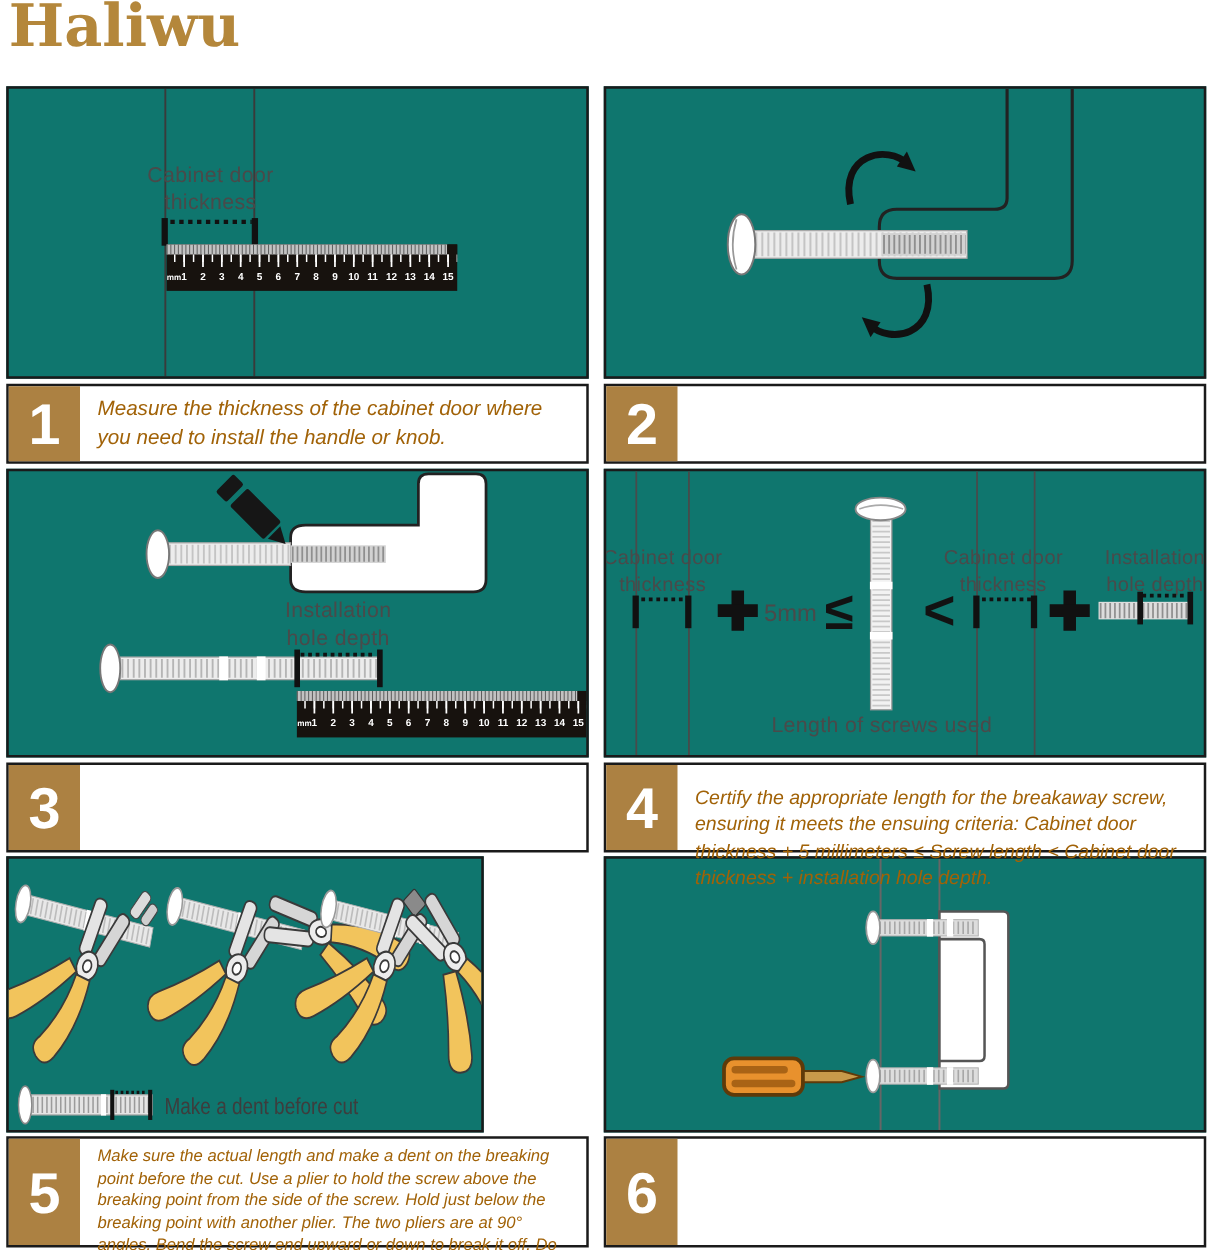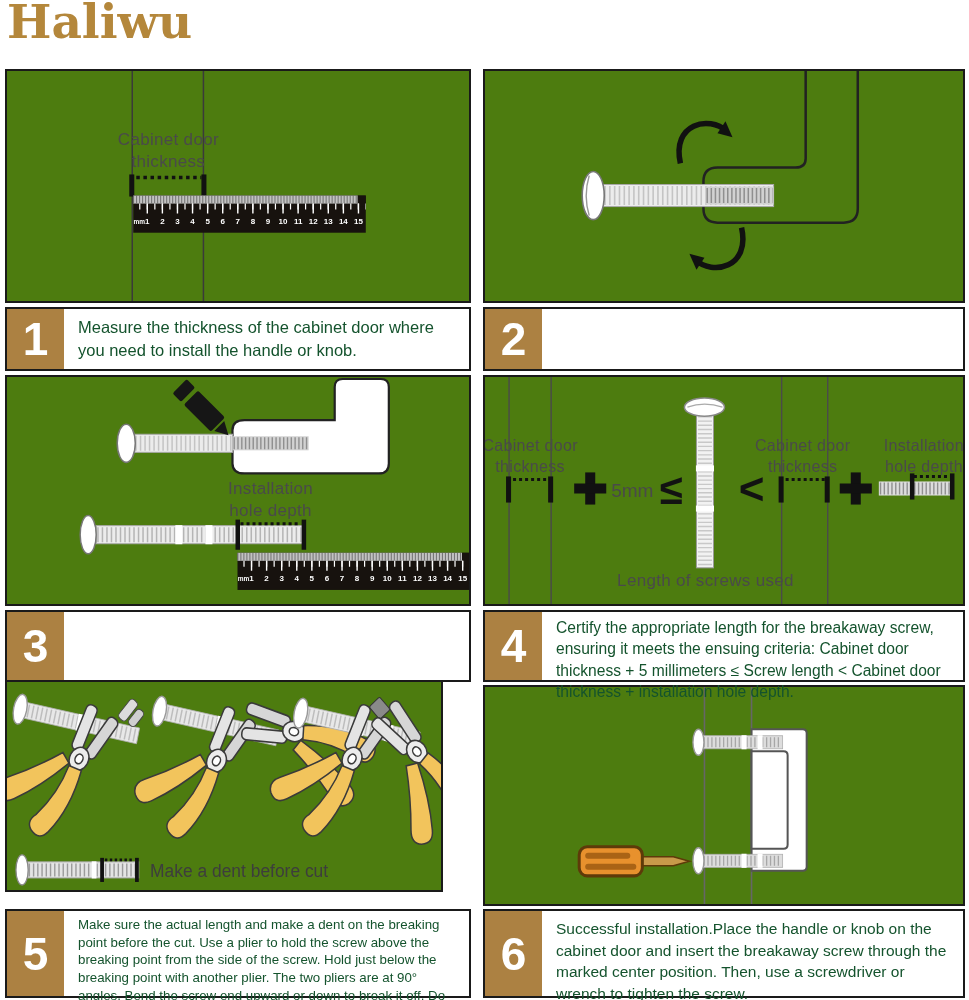--- a/index.html
+++ b/index.html
@@ -1,24 +1,24 @@
 <!DOCTYPE html>
 <html><head>
 <meta charset="utf-8">
 <style>
   * { margin:0; padding:0; box-sizing:border-box; }
   html,body { background:#ffffff; }
   body { width:969px; height:1000px; position:relative; font-family:"Liberation Sans",sans-serif; overflow:hidden; }
   .logo { position:absolute; left:7px; top:-6px; font-family:"DejaVu Serif",serif; font-weight:bold; font-size:47px; color:#B4873B; letter-spacing:0px; }
-  .panel { position:absolute; border:2.5px solid #1a1a1a; background:#4d7c0f; }
+  .panel { position:absolute; border:2.5px solid #1a1a1a; background:#0f766e; }
   .panel svg { display:block; width:100%; height:100%; }
   .stepbox { position:absolute; border:2.5px solid #1a1a1a; background:#fff; display:flex; align-items:stretch; }
   .badge { flex:none; width:57px; background:#AC8142; color:#fff; display:flex; align-items:center; justify-content:center; font-weight:bold; font-size:46px; line-height:1; }
-  .stext { flex:1; color:#14532d; padding:7px 10px 5px 14px; font-size:16.5px; line-height:1.4; }
-  .stext.s4 { font-size:15.6px; line-height:1.37; padding-top:5px; }
+  .stext { flex:1; color:#a16207; padding:7px 10px 5px 14px; font-size:16.5px; line-height:1.4;font-style:italic; }
+  .stext.s4 { font-size:15.6px; line-height:1.37; padding-top:16px; }
   .stext.s5 { font-size:13.3px; line-height:1.33; padding-top:5px; }
   .stext.s6 { font-size:15.5px; line-height:1.4; }
   svg text { font-family:"Liberation Sans",sans-serif; }
   .dlabel { font-size:17px; fill:#4a4a4a; text-anchor:middle; letter-spacing:0.3px; }
   .dlabel.small { font-size:16px; }
   .symtxt { font-weight:bold; fill:#121212; text-anchor:middle; }
   .mmtxt { font-size:19px; fill:#4a4a4a; text-anchor:middle; }
 </style>
 </head>
 <body>
@@ -178,21 +178,21 @@
       <rect x="393" y="104" width="75" height="14" fill="#ddd"></rect>
       <line x1="394" y1="111" x2="467" y2="111" stroke="#8f8f8f" stroke-width="12" stroke-dasharray="1.4 2.4"></line>
       <line x1="428" y1="99" x2="464" y2="99" stroke="#111" stroke-width="3" stroke-dasharray="3 3"></line>
       <rect x="424" y="96" width="4.5" height="26" fill="#111"></rect>
         <rect x="464" y="96" width="4.5" height="26" fill="#111"></rect>
     </g>
     <text x="220" y="208" class="dlabel">Length of screws used</text>
   </svg>
 </div>
 
-<div class="panel" style="left:5px; top:671px; width:438px; height:221px;">
+<div class="panel" style="left:5px; top:685px; width:382px; height:221px;">
   <svg viewBox="0 0 461 216" preserveAspectRatio="none">
     <defs>
       <g id="rodx">
         <rect x="6" y="-8" width="122" height="16" fill="#e8e8e8" stroke="#b0b0b0" stroke-width="0.8"></rect>
         <line x1="8" y1="0" x2="126" y2="0" stroke="#bdbdbd" stroke-width="13" stroke-dasharray="1.6 3.2"></line>
         <rect x="62" y="-8.5" width="7" height="17" fill="#fff"></rect>
         <rect x="92" y="-8.5" width="7" height="17" fill="#fff"></rect>
         <ellipse cx="0" cy="0" rx="7" ry="15" fill="#fff" stroke="#999" stroke-width="1.5"></ellipse>
       </g>
       <g id="plier">
@@ -286,14 +286,13 @@
 <div class="stepbox" style="left:483px; top:610px; width:482px; height:72px;">
   <div class="badge">4</div>
   <div class="stext s4">Certify the appropriate length for the breakaway screw, ensuring it meets the ensuing criteria: Cabinet door thickness + 5 millimeters ≤ Screw length &lt; Cabinet door thickness + installation hole depth.</div>
 </div>
 <div class="stepbox" style="left:5px; top:909px; width:466px; height:89px;">
   <div class="badge">5</div>
   <div class="stext s5">Make sure the actual length and make a dent on the breaking point before the cut. Use a plier to hold the screw above the breaking point from the side of the screw. Hold just below the breaking point with another plier. The two pliers are at 90° angles. Bend the screw end upward or down to break it off. Do not twist the screw within the grip of the pliers.</div>
 </div>
 <div class="stepbox" style="left:483px; top:909px; width:482px; height:89px;">
   <div class="badge">6</div>
-  <div class="stext s6">Successful installation.Place the handle or knob on the cabinet door and insert the breakaway screw through the marked center position. Then, use a screwdriver or wrench to tighten the screw.</div>
 </div>
 
 </body></html>

